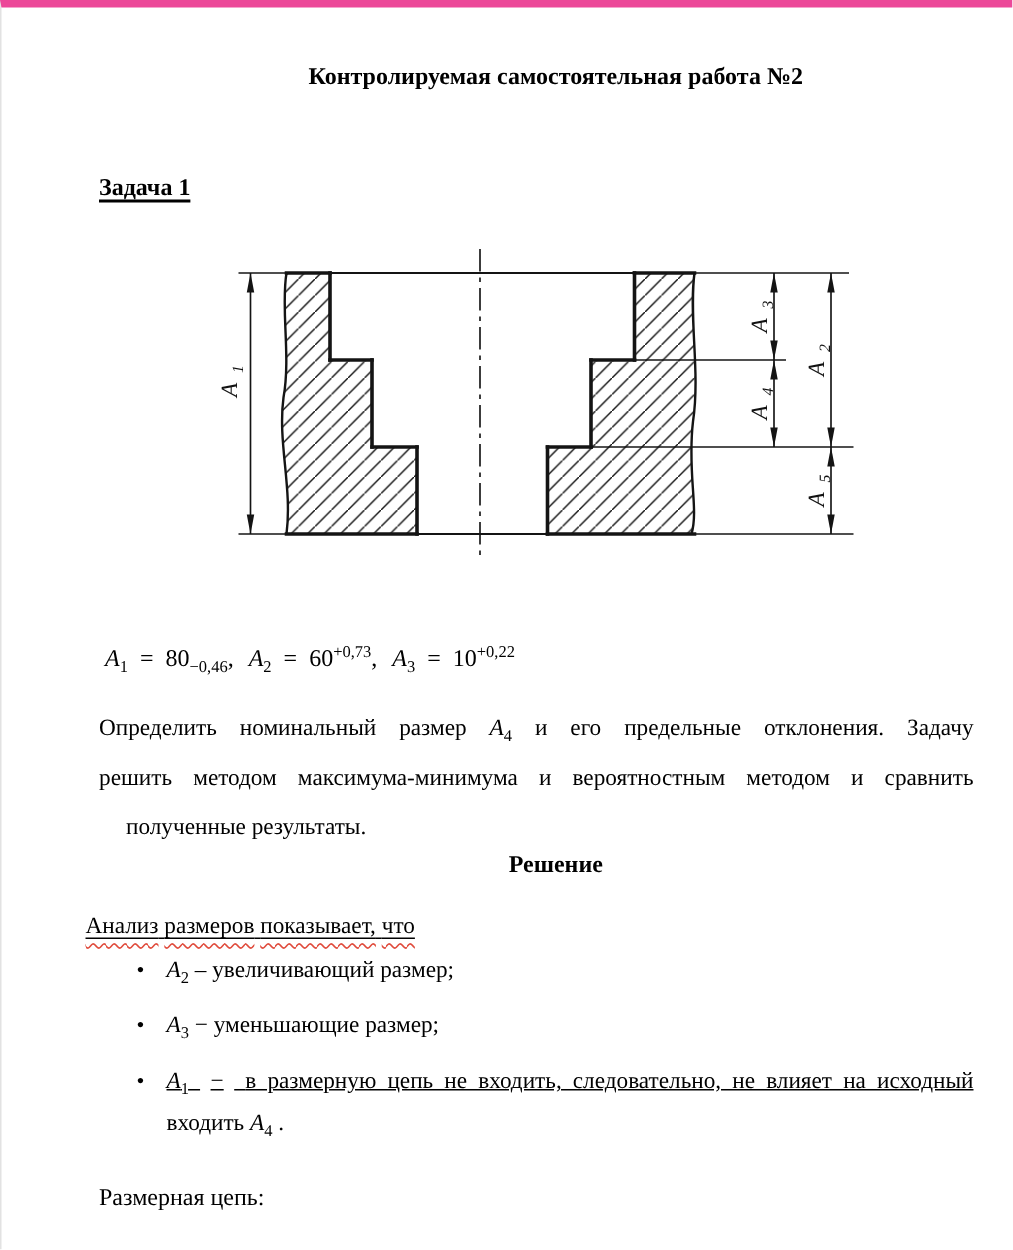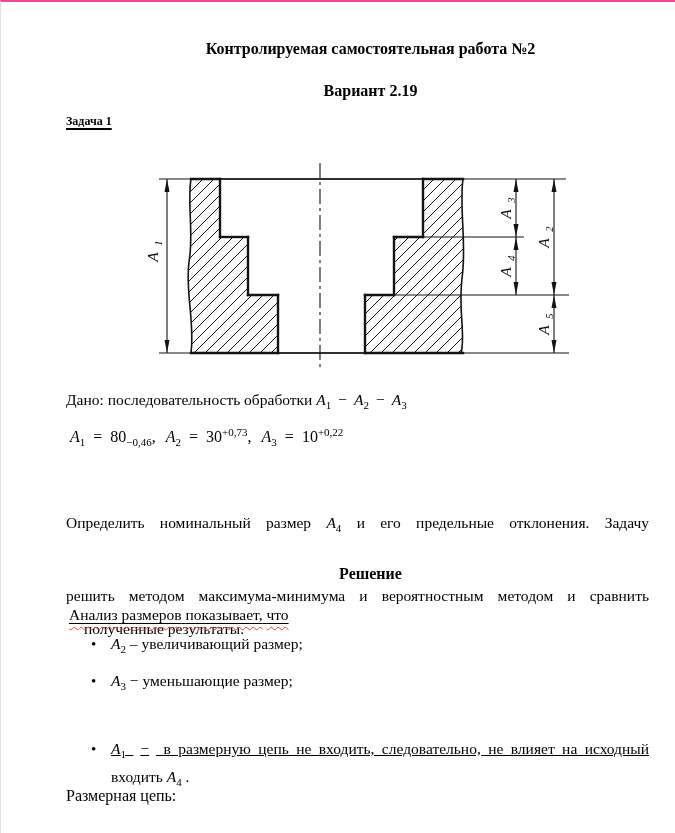--- a/index.html
+++ b/index.html
@@ -1,55 +1,54 @@
 <!DOCTYPE html>
 <html><head>
 <meta charset="utf-8">
 <style>
   html,body{margin:0;padding:0;background:#ffffff;}
   .page{
     position:relative;width:675px;height:833px;background:#fff;
     font-family:"Liberation Serif",serif;color:#000;
-    border-left:1px solid #e2e2e2;border-top:2px solid #ec4899;
+    border-left:1px solid #e2e2e2;border-top:5px solid #ec4899;
     box-sizing:border-box;overflow:hidden;
   }
   .center-block{position:absolute;left:65px;right:0;text-align:center;font-weight:bold;font-size:16px;}
   .title{top:38px;}
   .variant{top:80px;}
   .solution{top:563px;}
-  .task{position:absolute;top:112px;left:65px;font-weight:bold;font-size:12px;}
+  .task{position:absolute;top:112px;left:65px;font-weight:bold;font-size:16px;}
   .task .tline{text-decoration:underline;text-decoration-thickness:1.5px;text-underline-offset:3px;}
   .draw{position:absolute;top:148px;left:0;}
   .given{position:absolute;top:389px;left:65px;font-size:15.5px;}
   .formula{position:absolute;top:426px;left:69px;font-size:16px;}
   .para{position:absolute;top:464px;left:65px;width:583px;font-size:15.5px;}
-  .jline{text-align:justify;text-align-last:justify;line-height:33px;margin-top:40px;}
+  .jline{text-align:justify;text-align-last:justify;line-height:33px;}
   .nline{line-height:33px;margin-left:18px;}
-  .analysis{position:absolute;top:601px;left:68px;font-size:15.5px;line-height:24px;}
+  .analysis{position:absolute;top:601px;left:56px;font-size:15.5px;line-height:24px;}
   .phrase{text-decoration:underline solid #000;text-decoration-thickness:1px;text-underline-offset:3px;}
   .w{text-decoration:underline wavy #e04b3c;text-decoration-thickness:1px;text-underline-offset:6px;}
   .bullets{position:absolute;top:628px;left:65px;width:583px;font-size:15.5px;}
   .li{position:relative;padding-left:45px;line-height:28px;margin-bottom:9px;}
   .li::before{content:"\2022";position:absolute;left:25px;top:0;font-size:15px;}
   .final{position:absolute;top:785px;left:65px;font-size:16px;}
   .v{font-style:italic;}
   sub,sup{font-size:11px;line-height:0;}
   .eq{margin:0 8px;}
   .op{margin:0 7px;}
   .gsep{margin-right:6px;}
   .dmain{font-family:"Liberation Serif",serif;font-style:italic;font-size:15.5px;fill:#111;}
   .dsub{font-family:"Liberation Serif",serif;font-style:italic;font-size:10.5px;fill:#111;}
 </style>
 </head>
 <body>
 
 <div class="page">
 
   <div class="center-block title">Контролируемая самостоятельная работа №2</div>
-  <div class="center-block variant">Вариант 2.19</div>
   <div class="task"><span class="tline">Задача 1</span></div>
 
   <svg class="draw" width="675" height="232" viewBox="0 0 675 232">
     <defs>
       <pattern id="hatch" width="11" height="11" patternUnits="userSpaceOnUse">
         <line x1="0" y1="11" x2="11" y2="0" stroke="#141414" stroke-width="1"></line>
       </pattern>
     </defs>
 
     <path fill="url(#hatch)" stroke="none" d="M190,29 L219,29 L219,87 L247,87 L247,145 L277,145 L277,203 L190,203 C194,172 184,142 188,112 C193,84 186,52 190,29 Z"></path>
@@ -116,28 +115,24 @@
     <text class="dmain" text-anchor="middle" transform="translate(510,122) rotate(-90)">A</text>
     <text class="dsub" text-anchor="middle" transform="translate(514,108) rotate(-90)">4</text>
 
     <text class="dmain" text-anchor="middle" transform="translate(548,93) rotate(-90)">A</text>
     <text class="dsub" text-anchor="middle" transform="translate(552,79) rotate(-90)">2</text>
 
     <text class="dmain" text-anchor="middle" transform="translate(548,180) rotate(-90)">A</text>
     <text class="dsub" text-anchor="middle" transform="translate(552,166) rotate(-90)">5</text>
   </svg>
 
-  <div class="given">
-    <span>Дано: последовательность обработки</span>
-    <span class="v">A</span><sub>1</sub><span class="op">−</span><span class="v">A</span><sub>2</sub><span class="op">−</span><span class="v">A</span><sub>3</sub>
-  </div>
 
   <div class="formula">
     <span class="v">A</span><sub>1</sub><span class="eq">=</span><span>80</span><sub>−0,46</sub><span class="gsep">,</span>
-    <span class="v">A</span><sub>2</sub><span class="eq">=</span><span>30</span><sup>+0,73</sup><span class="gsep">,</span>
+    <span class="v">A</span><sub>2</sub><span class="eq">=</span><span>60</span><sup>+0,73</sup><span class="gsep">,</span>
     <span class="v">A</span><sub>3</sub><span class="eq">=</span><span>10</span><sup>+0,22</sup>
   </div>
 
   <div class="para">
     <div class="jline">
       <span>Определить номинальный размер</span>
       <span class="v">A</span><sub>4</sub>
       <span>и его предельные отклонения. Задачу</span>
     </div>
     <div class="jline">решить методом максимума-минимума и вероятностным методом и сравнить</div>

